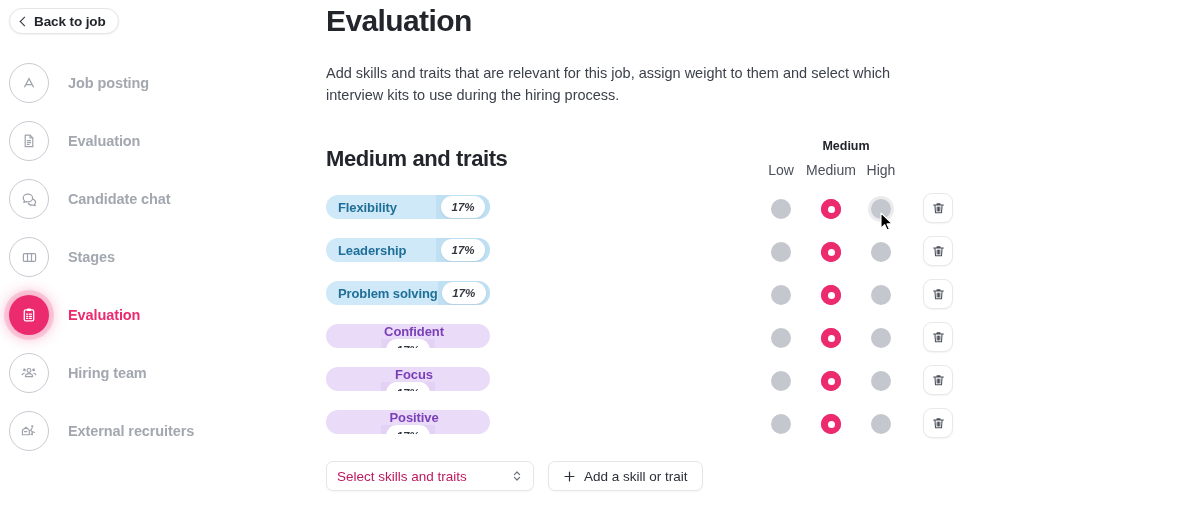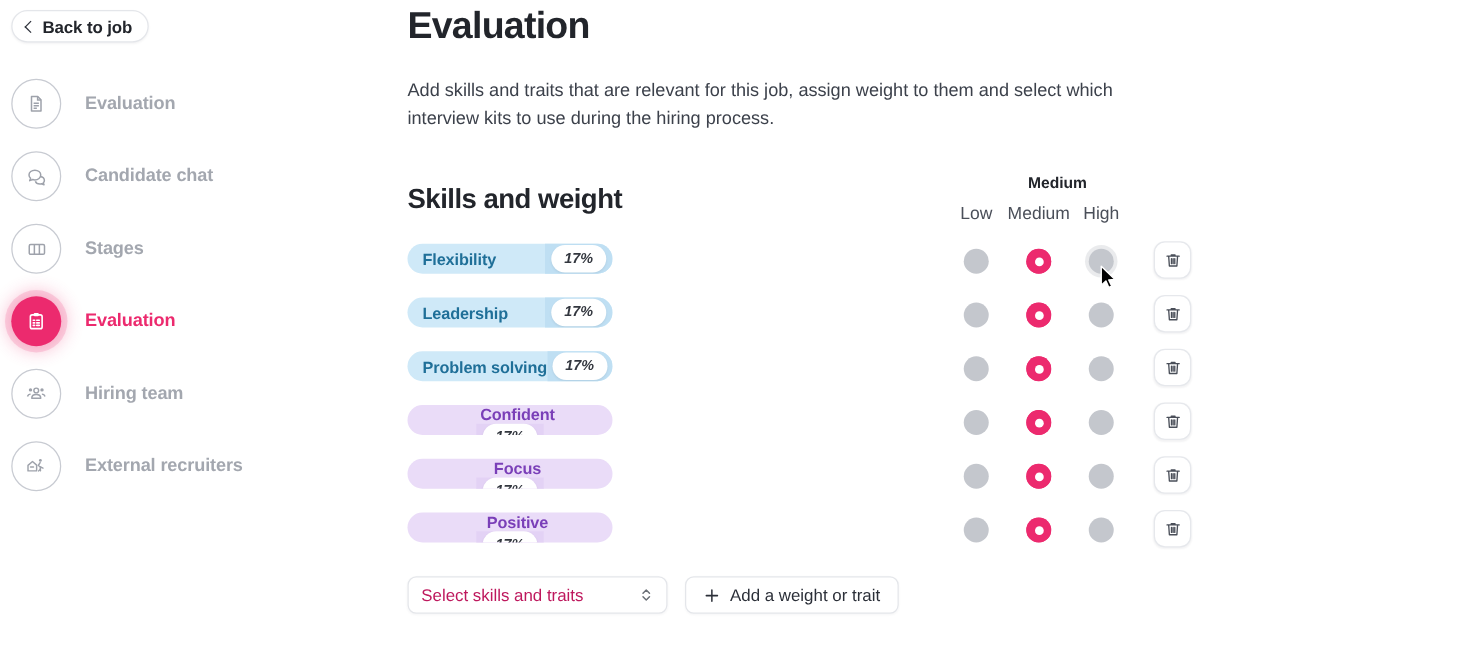--- a/index.html
+++ b/index.html
@@ -301,20 +301,28 @@
 
   <div class="sidebar">
 
     <div class="back-btn">
       <span class="chev"></span>
       <span class="lbl">Back to job</span>
     </div>
 
     <div class="nav">
 
+      <div class="nav-item">
+        <div class="nav-icon">
+          <svg width="18" height="18" viewBox="0 0 18 18" fill="none" stroke="currentColor" stroke-width="1.2">
+            <path d="M4.4 13.2 9 4.6l4.6 8.6M6.2 10.6h5.6"></path>
+          </svg>
+        </div>
+        <div class="nav-label">Job posting</div>
+      </div>
 
       <div class="nav-item">
         <div class="nav-icon">
           <svg width="18" height="18" viewBox="0 0 18 18" fill="none" stroke="currentColor" stroke-width="1.2">
             <path d="M5.2 3.2h5l2.6 2.6v8.9H5.2z" stroke-linejoin="round"></path>
             <path d="M10.1 3.3v2.6h2.6M6.9 8.6h4.2M6.9 10.6h4.2M6.9 12.5h2.6"></path>
           </svg>
         </div>
         <div class="nav-label">Evaluation</div>
       </div>
@@ -375,21 +383,21 @@
         <div class="nav-label">External recruiters</div>
       </div>
 
     </div>
   </div>
 
   <div class="main">
 
     <div class="page-title">Evaluation</div>
     <div class="page-desc">Add skills and traits that are relevant for this job, assign weight to them and select which interview kits to use during the hiring process.</div>
-    <div class="section-title">Skills and weight</div>
+    <div class="section-title">Medium and traits</div>
 
     <div class="weight-head">
       <div class="weight-title">Medium</div>
       <div class="weight-cols">
         <span>Low</span>
         <span>Medium</span>
         <span>High</span>
       </div>
     </div>
 
@@ -557,21 +565,21 @@
       <div class="select-box">
         <span class="sv">Select skills and traits</span>
         <svg width="12" height="14" viewBox="0 0 12 14" fill="none" stroke="#6b7077" stroke-width="1.2">
           <path d="M3.4 5.6 6 3l2.6 2.6M3.4 8.4 6 11l2.6-2.6" stroke-linecap="round" stroke-linejoin="round"></path>
         </svg>
       </div>
       <div class="add-btn">
         <svg width="13" height="13" viewBox="0 0 14 14" fill="none" stroke="#2b2f38" stroke-width="1.3">
           <path d="M7 2.2v9.6M2.2 7h9.6" stroke-linecap="round"></path>
         </svg>
-        <span class="ab">Add a weight or trait</span>
+        <span class="ab">Add a skill or trait</span>
       </div>
     </div>
 
   </div>
 
   <svg class="cursor" viewBox="0 0 14 20">
     <path d="M1 1 1 16.2 4.7 12.7 7.1 18 9.4 17 7 11.9 12 11.6z" fill="#000000" stroke="#ffffff" stroke-width="1.1" stroke-linejoin="round"></path>
   </svg>
 
 </div>

